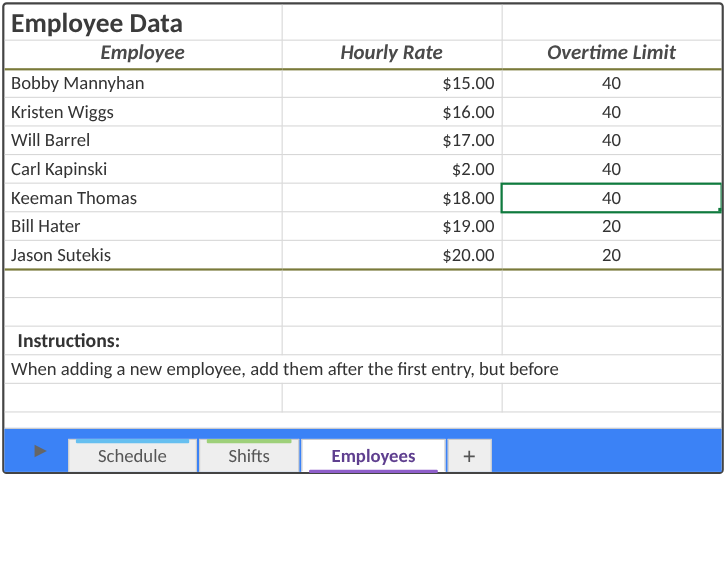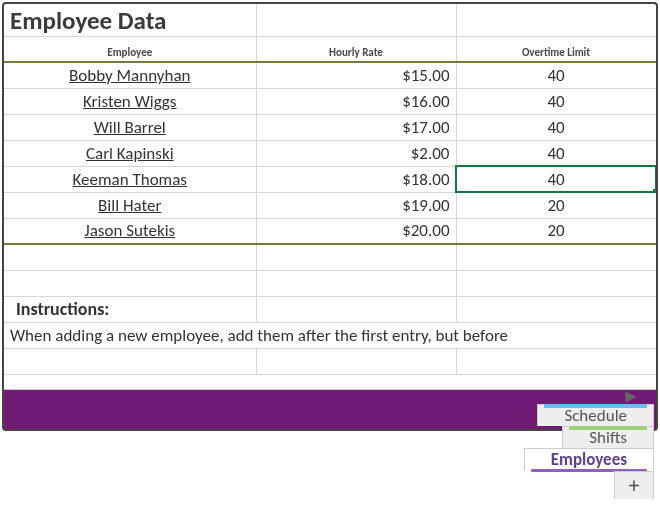--- a/index.html
+++ b/index.html
@@ -47,31 +47,32 @@
     height: 32px;
     font-size: 25px;
     font-weight: 700;
     color: #3b3b3b;
     border-top: none;
     padding-bottom: 0;
   }
   tr.title td:first-child { border-left: none; }
   
   tr.headers td {
-    font-size: 11px;
+    font-size: 19px;
     font-weight: 700;
     text-align: center;
     color: #4a4a4a;
     border-top: 1px solid #d7d7d7;
     border-bottom: 2px solid #7a7a3a;
     padding-bottom: 2px;
+    font-style: italic;
   }
   tr.headers td:first-child { border-left: none; }
   
-  tr.data td:first-child { border-left: none; text-align: center; text-decoration: underline; }
+  tr.data td:first-child { border-left: none; text-align: left; }
   tr.data td.rate { text-align: right; margin-top: 30px; }
   tr.data td.ot { text-align: center; }
   tr.data.last td { border-bottom: 2px solid #7a7a3a; }
   
   td.selected {
     outline: 2px solid #0f7b3e;
     outline-offset: -1px;
     position: relative;
   }
   td.selected::after {
@@ -97,26 +98,25 @@
     font-size: 17px;
     text-align: left;
     vertical-align: bottom;
     white-space: nowrap;
   }
   tr.instr-text td:first-child { border-left: none; }
   
   .tabstrip {
     height: 40px;
     border-top: 1px solid #ccc;
-    background: #701a75;
+    background: #3b82f6;
     display: flex;
     align-items: flex-end;
     padding-left: 8px;
     gap: 0;
-    flex-direction: column;
   }
   .tabs-nav {
     width: 50px;
     height: 38px;
     display: flex;
     align-items: center;
     justify-content: center;
     color: #666;
   }
   .tabs-nav svg { width: 14px; height: 14px; }

